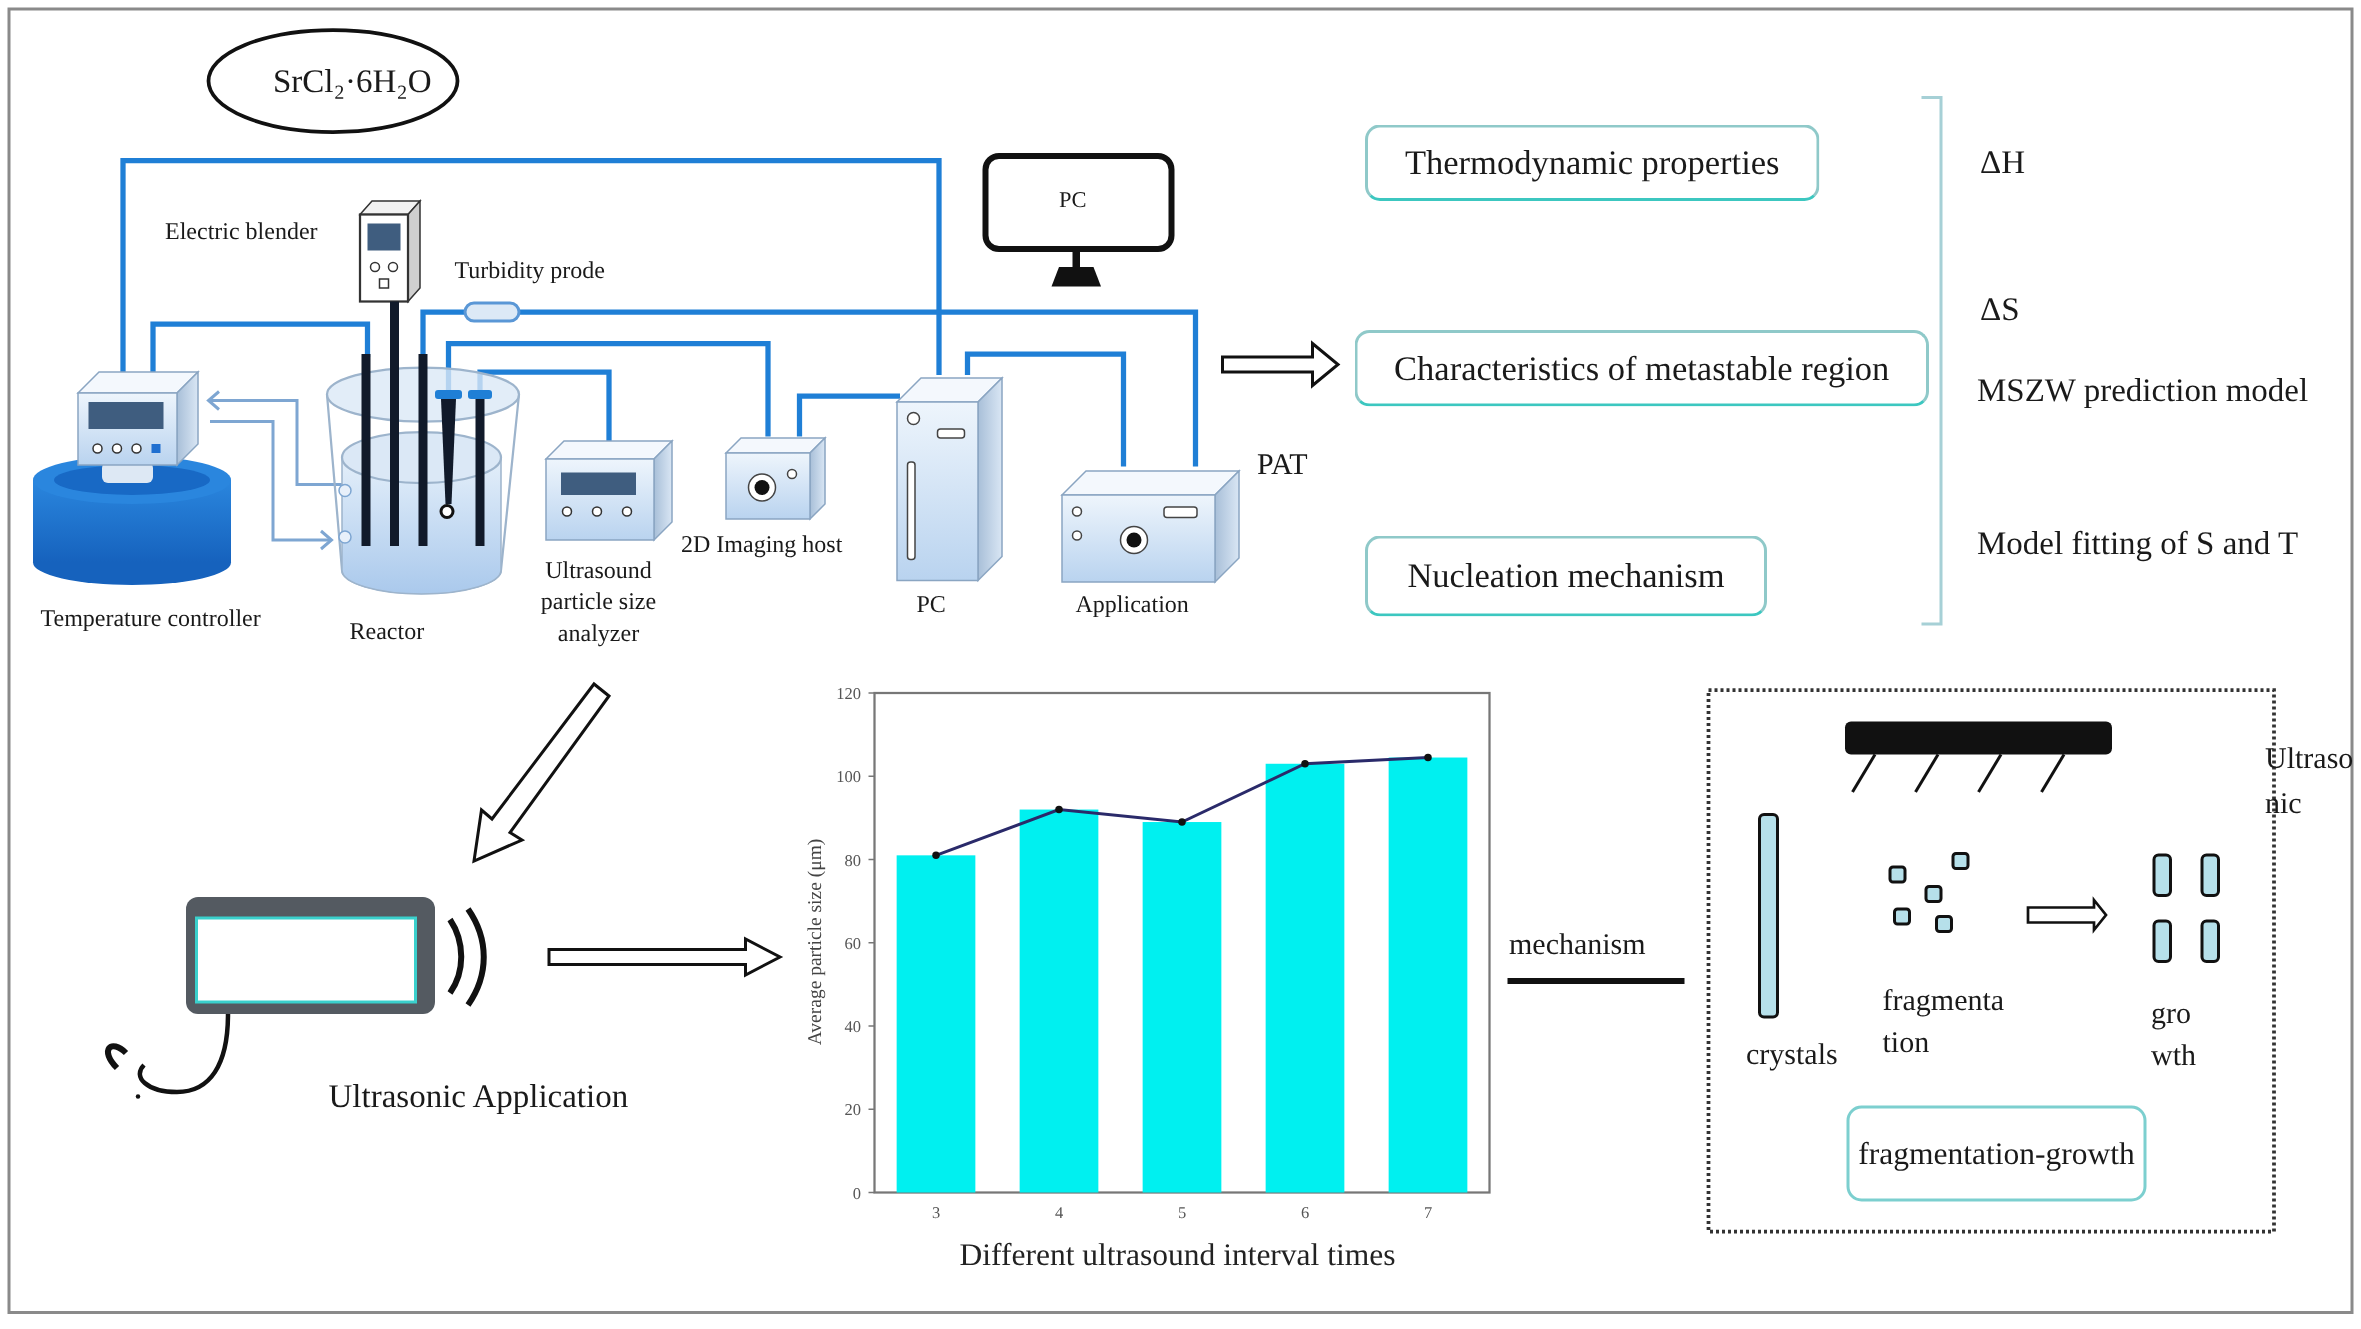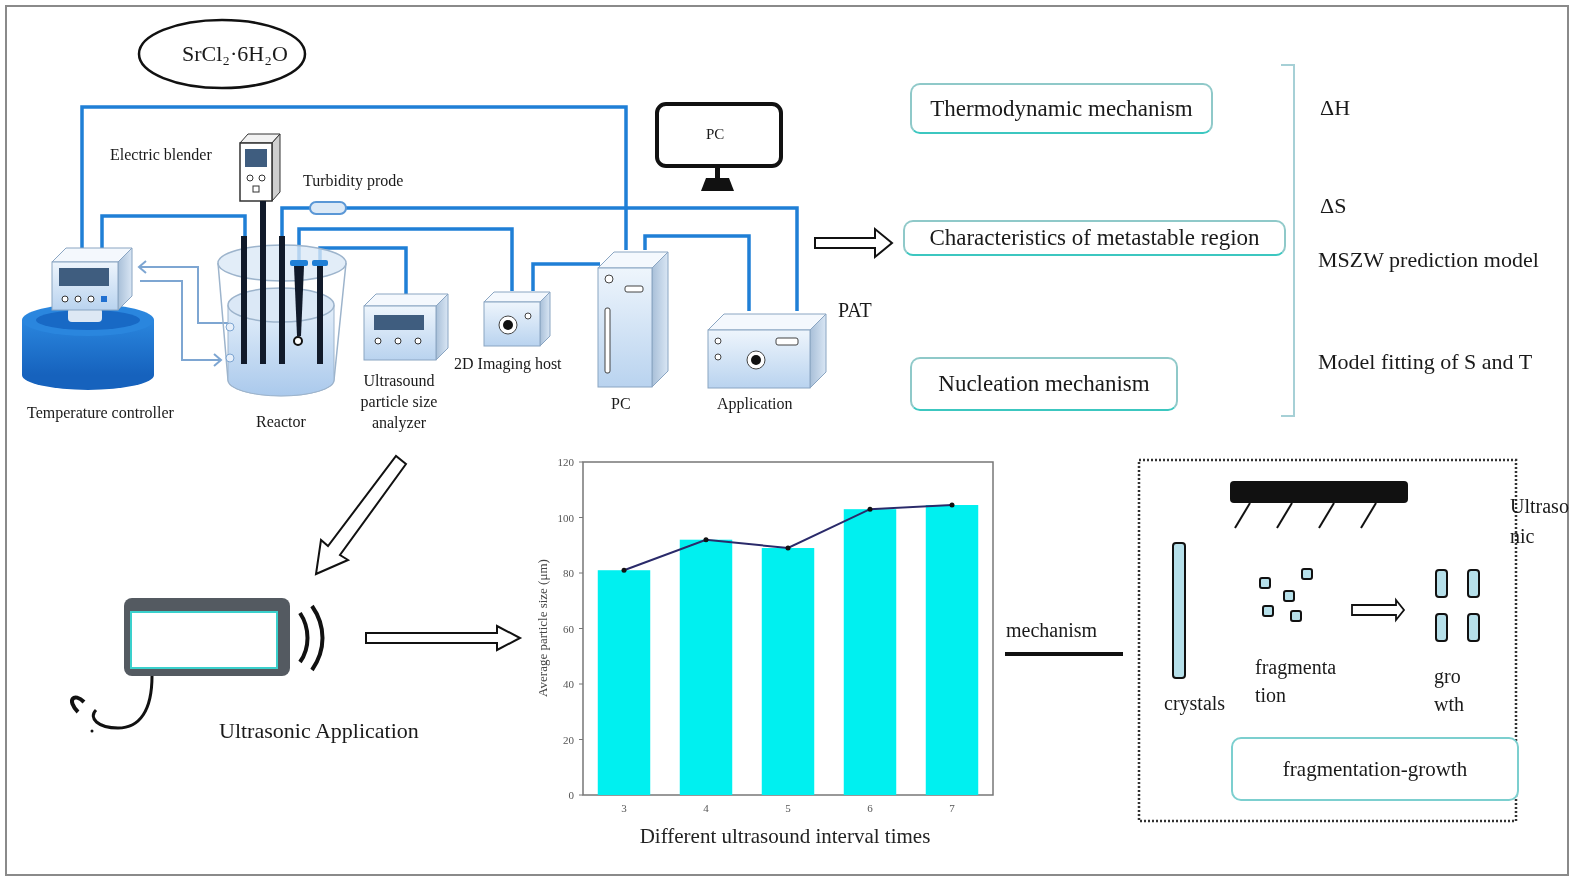--- a/index.html
+++ b/index.html
@@ -262,34 +262,34 @@
     <text x="547" y="628" transform="rotate(-90 547 628)" text-anchor="middle" font-size="13" fill="#444" font-family="Liberation Serif, serif">Average particle size (μm)</text>
     <text x="785" y="843" text-anchor="middle" font-size="21" fill="#222" font-family="Liberation Serif, serif">Different ultrasound interval times</text>
   </g>
 </svg>
 
 <div class="lbl lg" style="left:166px;top:41px;">SrCl₂·6H₂O</div>
 
 <div class="lbl sm" style="left:110px;top:146px;">Electric blender</div>
 <div class="lbl sm" style="left:303px;top:172px;">Turbidity prode</div>
 <div class="lbl sm" style="left:27px;top:404px;">Temperature controller</div>
-<div class="lbl sm" style="left:256px;top:413px;">Reactor</div>
+<div class="lbl sm" style="left:233px;top:413px;">Reactor</div>
 <div class="lbl sm" style="left:356px;top:370px;width:86px;text-align:center;line-height:21px;">
   <div>Ultrasound</div>
   <div>particle size</div>
   <div>analyzer</div>
 </div>
 <div class="lbl sm" style="left:454px;top:355px;">2D Imaging host</div>
 <div class="lbl sm" style="left:611px;top:395px;">PC</div>
 <div class="lbl sm" style="left:717px;top:395px;">Application</div>
 <div class="lbl" style="left:706px;top:126px;font-size:15px;">PC</div>
 <div class="lbl md" style="left:838px;top:299px;">PAT</div>
 
-<div class="tbox" style="left:910px;top:83px;width:303px;height:51px;">Thermodynamic mechanism</div>
-<div class="tbox" style="left:903px;top:220px;width:383px;height:36px;">Characteristics of metastable region</div>
+<div class="tbox" style="left:910px;top:83px;width:303px;height:51px;">Thermodynamic properties</div>
+<div class="tbox" style="left:903px;top:220px;width:383px;height:51px;">Characteristics of metastable region</div>
 <div class="tbox" style="left:910px;top:357px;width:268px;height:54px;">Nucleation mechanism</div>
 
 <div class="lbl lg" style="left:1304px;top:95px;text-align:center;">ΔH</div>
 <div class="lbl lg" style="left:1304px;top:193px;text-align:center;">ΔS</div>
 <div class="lbl lg" style="left:1302px;top:247px;">MSZW prediction model</div>
 <div class="lbl lg" style="left:1302px;top:349px;">Model fitting of S and T</div>
 
 <div class="lbl lg" style="left:203px;top:718px;">Ultrasonic Application</div>
 
 <div class="lbl md" style="left:1006px;top:619px;">mechanism</div>
@@ -300,13 +300,13 @@
 </div>
 <div class="lbl md" style="left:1164px;top:692px;">crystals</div>
 <div class="lbl md" style="left:1255px;top:653px;line-height:28px;">
   <div>fragmenta</div>
   <div>tion</div>
 </div>
 <div class="lbl md" style="left:1434px;top:662px;line-height:28px;">
   <div>gro</div>
   <div>wth</div>
 </div>
-<div class="tbox" style="left:1231px;top:737px;width:288px;height:64px;font-size:21px;border-color:#7ccfcf;">fragmentation-growth</div>
+<div class="tbox" style="left:1231px;top:737px;width:200px;height:64px;font-size:21px;border-color:#7ccfcf;">fragmentation-growth</div>
 
 </body></html>

